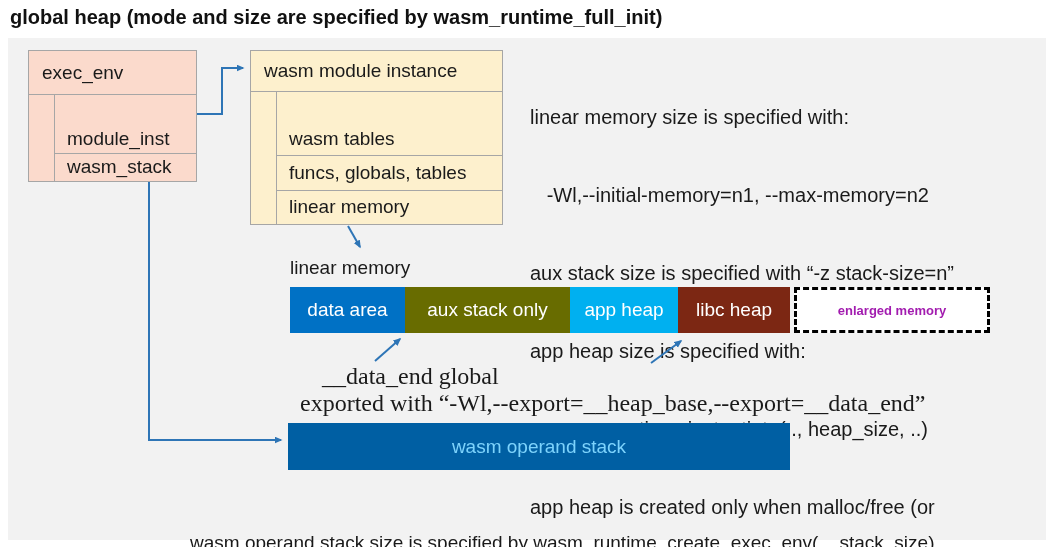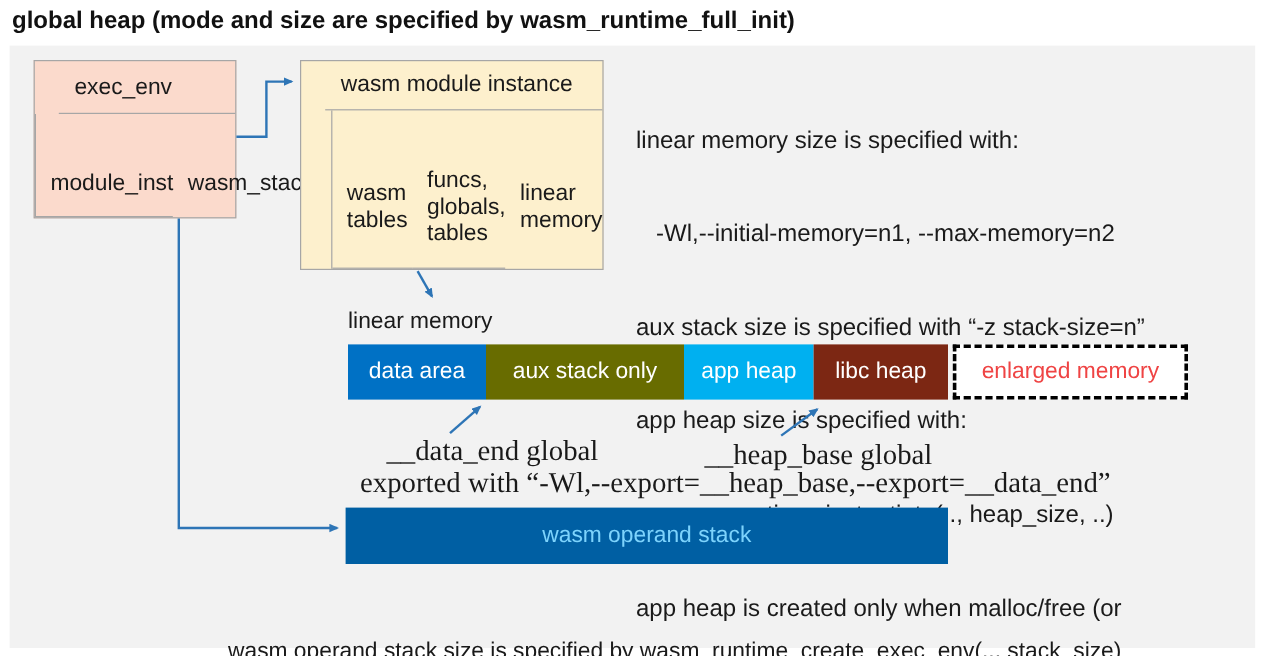--- a/index.html
+++ b/index.html
@@ -7,40 +7,40 @@
     position:relative;width:1054px;height:547px;background:#ffffff;
     font-family:"Liberation Sans", sans-serif;color:#1a1a1a;overflow:hidden;
   }
   .panel{position:absolute;left:8px;top:38px;width:1038px;height:502px;background:#f2f2f2;}
   .title{position:absolute;left:10px;top:6px;font-size:20px;font-weight:700;color:#111;white-space:pre;}
 
   
   .box{position:absolute;border:1px solid #a6a6a6;display:flex;flex-direction:column;box-sizing:border-box;font-size:19px;}
   .box-pink{left:28px;top:50px;width:169px;height:132px;background:#fbdacc;}
   .box-cream{left:250px;top:50px;width:253px;height:175px;background:#fdf0cd;}
-  .box-header{border-bottom:1px solid #a6a6a6;display:flex;align-items:center;padding-left:13px;margin-left:20px;}
+  .box-header{border-bottom:1px solid #a6a6a6;display:flex;align-items:center;padding-left:13px;}
   .box-pink .box-header{height:43px;}
   .box-cream .box-header{height:40px;}
   .box-body{display:flex;flex:1;min-height:0;}
   .gutter{width:25px;border-right:1px solid #a6a6a6;}
-  .rows{flex:1;display:flex;flex-direction:row;margin-top:30px;}
+  .rows{flex:1;display:flex;flex-direction:column;margin-top:30px;}
   .row{flex:1;display:flex;align-items:center;padding-left:12px;border-bottom:1px solid #a6a6a6;}
   .row:last-child{border-bottom:none;}
 
   
   .notes-right{position:absolute;left:530px;top:52px;font-size:20px;line-height:26px;white-space:pre;}
   .notes-bottom{position:absolute;left:190px;top:480px;font-size:19px;line-height:25px;white-space:pre;}
 
   
   .lm-label{position:absolute;left:290px;top:257px;font-size:19px;}
   .membar{position:absolute;left:290px;top:287px;height:46px;display:flex;align-items:stretch;}
   .seg{display:flex;align-items:center;justify-content:center;color:#ffffff;font-size:19px;white-space:nowrap;}
   .seg-0{width:115px;} .seg-1{width:165px;} .seg-2{width:108px;} .seg-3{width:112px;}
-  .enlarged{margin-left:4px;width:190px;border:3px dashed #000;background:#ffffff;color:#ef4444;
-    display:flex;align-items:center;justify-content:center;font-size:19px;box-sizing:content-box;height:40px;white-space:nowrap;}
+  .enlarged{margin-left:4px;width:190px;border:3px dashed #000;background:#ffffff;color:#a21caf;
+    display:flex;align-items:center;justify-content:center;font-size:13px;box-sizing:content-box;height:40px;white-space:nowrap;font-weight:bold;}
 
   .ann{position:absolute;font-size:24px;white-space:pre;font-family:Liberation Serif, serif;}
   .ann-dataend{left:322px;top:363px;}
   .ann-heapbase{left:587px;top:367px;}
   .ann-exported{left:300px;top:390px;}
 
   .opstack{position:absolute;left:288px;top:423px;width:502px;height:47px;background:#005fa3;
     display:flex;align-items:center;justify-content:center;color:#7dd3fc;font-size:19px;}
 
   .wires{position:absolute;left:0;top:0;width:1054px;height:547px;pointer-events:none;}
@@ -90,21 +90,20 @@
   <div class="lm-label">linear memory</div>
   <div class="membar">
     <div class="seg seg-0" style="background: rgb(0, 113, 197);">data area</div>
     <div class="seg seg-1" style="background: rgb(104, 108, 0);">aux stack only</div>
     <div class="seg seg-2" style="background: rgb(0, 176, 240);">app heap</div>
     <div class="seg seg-3" style="background: rgb(124, 39, 19);">libc heap</div>
     <div class="enlarged">enlarged memory</div>
   </div>
 
   <div class="ann ann-dataend">__data_end global</div>
-  <div class="ann ann-heapbase">__heap_base global</div>
   <div class="ann ann-exported">exported with “-Wl,--export=__heap_base,--export=__data_end”</div>
 
   <div class="opstack" style="background: rgb(0, 95, 163);">wasm operand stack</div>
 
   <div class="notes-bottom">
     <div>wasm operand stack size is specified by wasm_runtime_create_exec_env(.., stack_size)</div>
     
   </div>
 
   <svg class="wires" viewBox="0 0 1054 547">

